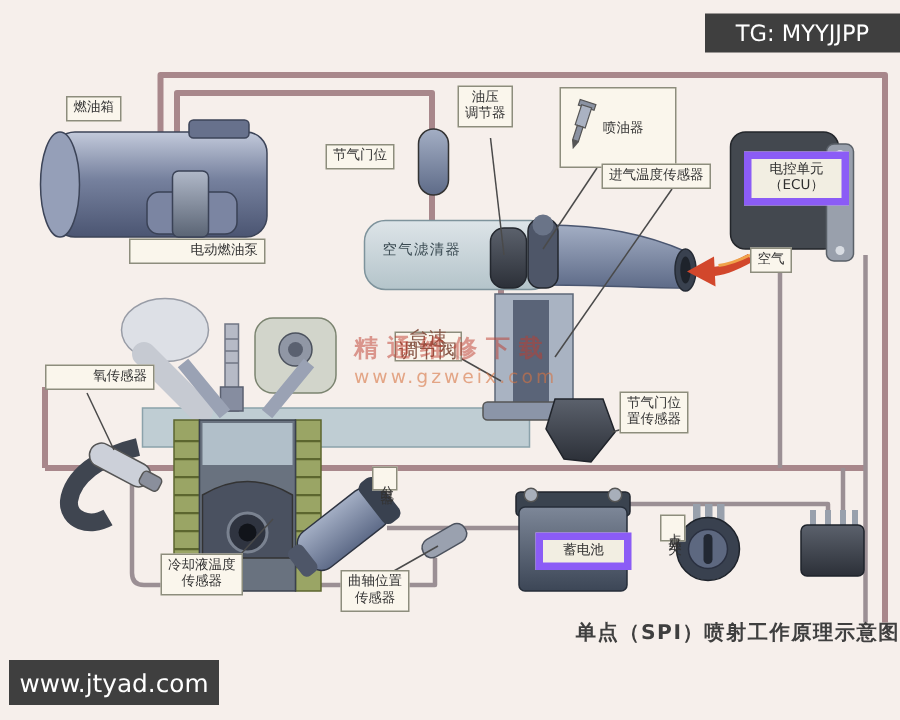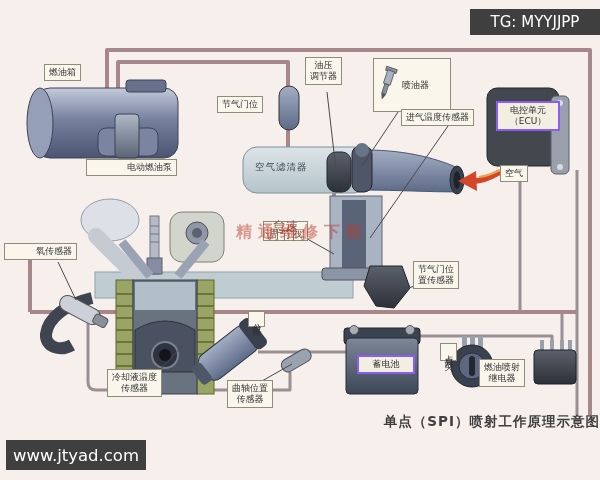--- a/index.html
+++ b/index.html
@@ -10,21 +10,21 @@
   }
   #diagram-svg{position:absolute;left:0;top:0;}
   .lbl{
     position:absolute;background:#faf6ec;border:1px solid #8d8d7d;color:#333;
     font-size:9px;line-height:11px;padding:2px 4px;white-space:pre-line;
     text-align:center;z-index:5;
   }
   .lbl.plain{background:transparent;border:none;color:#3a4a52;letter-spacing:1px;font-size:9.5px;}
   .lbl.vert{writing-mode:vertical-rl;letter-spacing:2px;padding:4px 2px;}
   .lbl.tiny{font-size:13px;line-height:8px;color:#8a5a4a;padding:1px 2px;background:rgba(250,246,236,.85);}
-  .plate{position:absolute;background:#f2eee2;border:2px solid #8b5cf6;color:#2e2e2e;
+  .plate{position:absolute;background:#f2eee2;border:5px solid #8b5cf6;color:#2e2e2e;
     font-size:9px;line-height:11px;padding:2px 3px;white-space:pre-line;text-align:center;z-index:5;}
   #injector-box{
     position:absolute;left:373px;top:58px;width:76px;height:52px;background:#faf6ec;
     border:1px solid #8d8d7d;display:flex;align-items:center;z-index:5;
   }
   #injector-box .inj-label{font-size:9px;color:#333;margin-left:4px;}
   #title{
     position:absolute;left:0;top:413px;width:600px;text-align:right;z-index:6;
     font-size:13.5px;font-weight:bold;color:#3f3f3f;letter-spacing:1px;
   }
@@ -217,36 +217,35 @@
       </g>
     </svg>
     <span class="inj-label">喷油器</span>
   </div>
 
   <div class="lbl" style="left:401px;top:109px;">进气温度传感器</div>
   <div class="plate" style="left:496px;top:101px;width:54px;">电控单元
 （ECU）</div>
   <div class="lbl" style="left:500px;top:165px;">空气</div>
   <div class="lbl plain" style="left:251px;top:159px;">空气滤清器</div>
-  <div class="lbl" style="left:4px;top:243px;padding-left:31px;">氧传感器</div>
+  <div class="lbl" style="left:30px;top:243px;padding-left:31px;">氧传感器</div>
   <div class="lbl tiny" style="left:263px;top:221px;">怠速
 调节阀</div>
   <div class="lbl" style="left:413px;top:261px;">节气门位
 置传感器</div>
   <div class="lbl" style="left:107px;top:369px;">冷却液温度
 传感器</div>
   <div class="lbl" style="left:227px;top:380px;">曲轴位置
 传感器</div>
   <div class="lbl vert" style="left:248px;top:311px;">分电器</div>
   <div class="plate" style="left:357px;top:355px;width:48px;">蓄电池</div>
   <div class="lbl vert" style="left:440px;top:343px;">点火开关</div>
-  <div class="lbl" style="left:479px;top:359px;">燃油喷射
-继电器</div>
 
   <div id="title">单点（SPI）喷射工作原理示意图</div>
 
   <div id="wm-tg" class="wm-bar">TG: MYYJJPP</div>
   <div id="wm-site" class="wm-bar">www.jtyad.com</div>
   <div id="wm-center">
     <div class="l1">精通维修下载</div>
+    <div class="l2">www.gzweix.com</div>
   </div>
 
 </div>
 
 </body></html>

